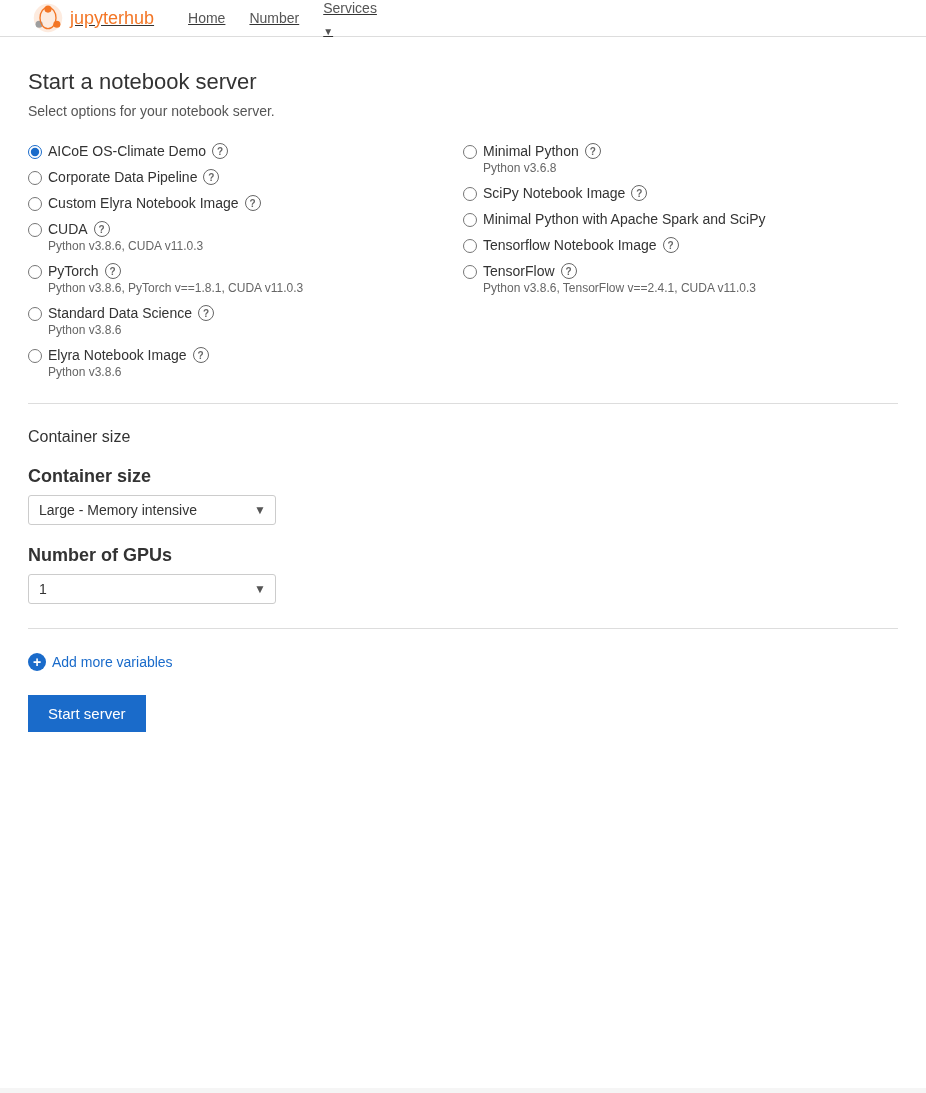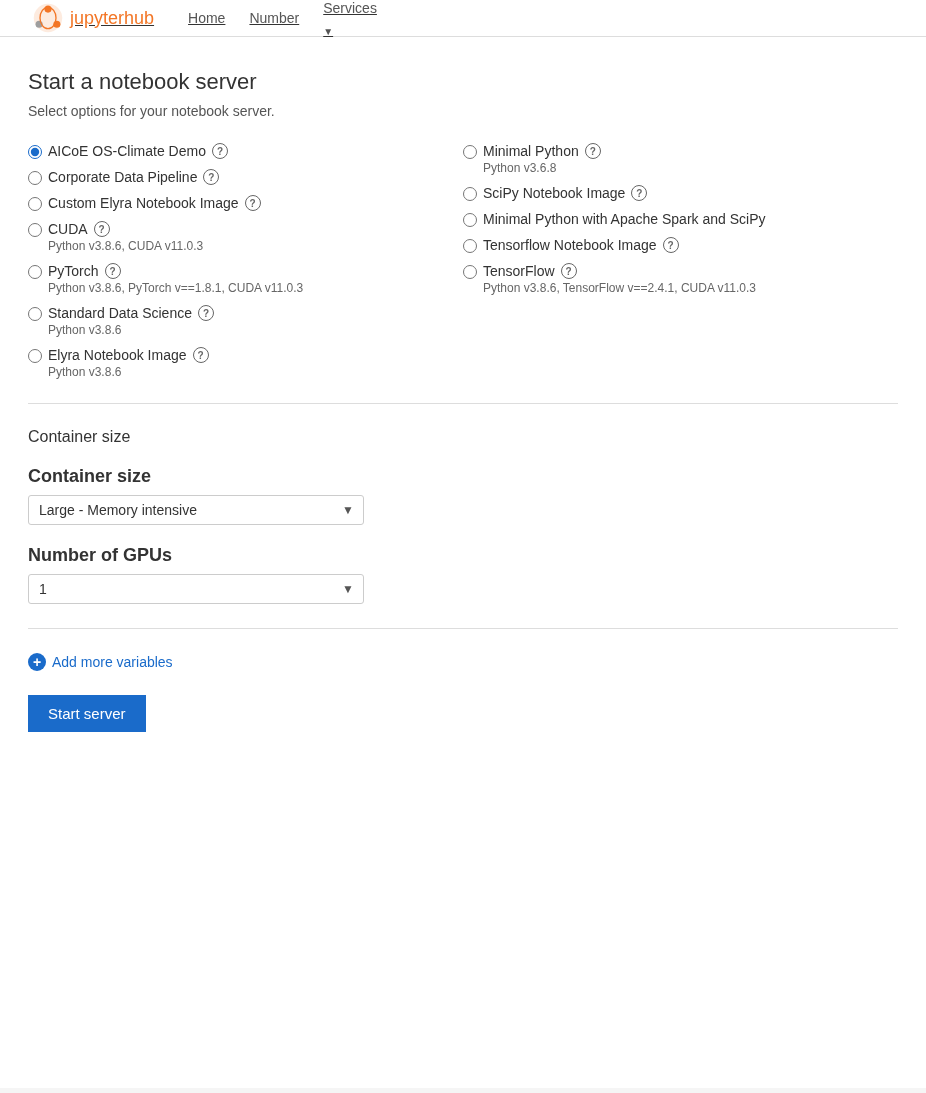--- a/index.html
+++ b/index.html
@@ -138,21 +138,21 @@
     .field-group {
       margin-bottom: 20px;
     }
     .field-label {
       font-size: 18px;
       font-weight: 600;
       margin-bottom: 8px;
     }
     .select-wrapper {
       position: relative;
-      width: 336px;
+      width: 248px;
     }
     .select-wrapper select {
       width: 100%;
       padding: 6px 32px 6px 10px;
       border: 1px solid #ccc;
       border-radius: 3px;
       background: #fff;
       font-size: 14px;
       appearance: none;
       cursor: pointer;

